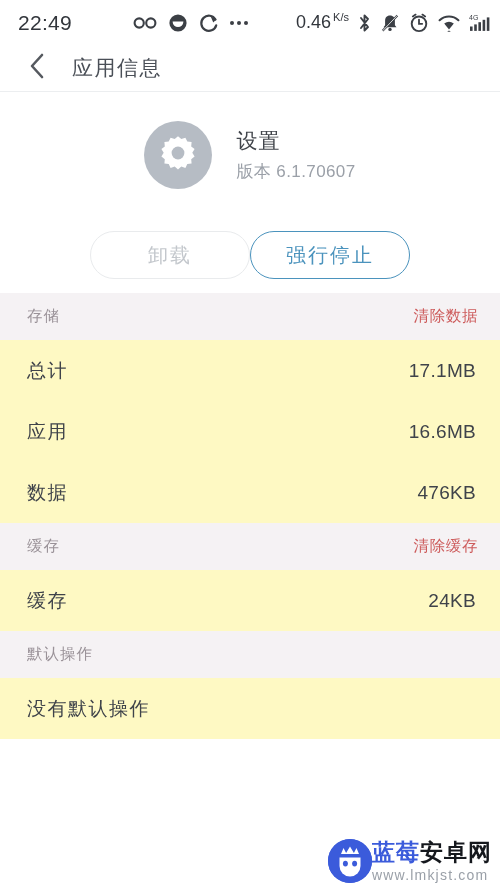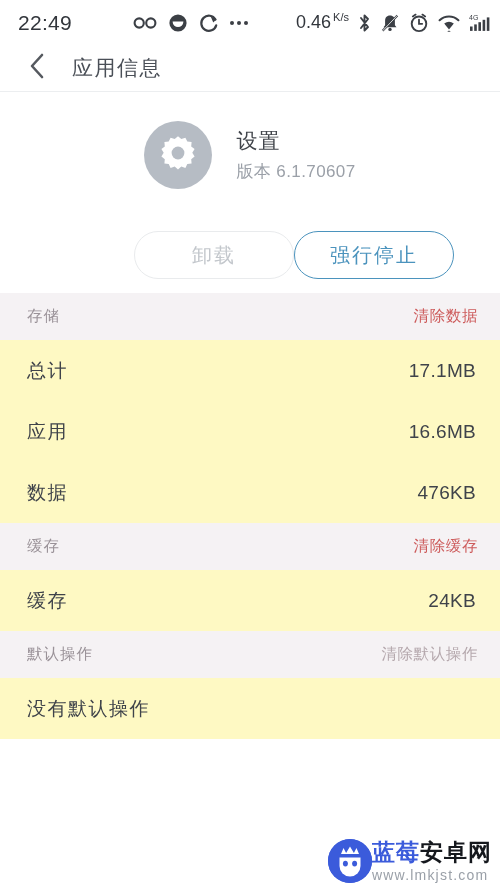--- a/index.html
+++ b/index.html
@@ -54,21 +54,21 @@
     background:#b6bcc4;
     display:flex; align-items:center; justify-content:center;
     flex:0 0 auto;
   }
   .app-text{ margin-left:24px; }
   .app-name{ font-size:21px; color:#41454b; letter-spacing:1px; margin-bottom:5px; }
   .app-ver{ font-size:17px; color:#9ba0a8; letter-spacing:.4px; }
 
   
   .btn-row{
-    display:flex; justify-content:flex-end; align-items:center;
+    display:flex; justify-content:center; align-items:center;
     padding:0 46px 0 46px; height:76px; background:#fff;
   }
   .pill{
     width:160px; height:48px; border-radius:26px;
     display:flex; align-items:center; justify-content:center;
     font-size:20px; letter-spacing:2px; background:#fff;
   }
   .pill.disabled{ border:1.4px solid #e9ebed; color:#c3c7cc; }
   .pill.primary{ border:1.6px solid #4b93bd; color:#4b93bd; cursor:pointer; }
 
@@ -252,21 +252,20 @@
   <span class="label">缓存</span>
   <span class="action">清除缓存</span>
 </div>
 <div class="row">
   <span class="k">缓存</span>
   <span class="v">24KB</span>
 </div>
 
 <div class="sec-head">
   <span class="label">默认操作</span>
-  <span class="action muted">清除默认操作</span>
 </div>
 <div class="row single">
   <span class="k">没有默认操作</span>
   <span class="v"></span>
 </div>
 
 <div class="watermark">
   <div class="wm-badge">
     <svg width="44" height="44" viewBox="0 0 44 44">
       <circle cx="22" cy="22" r="22" fill="#3b5bdb"></circle>

